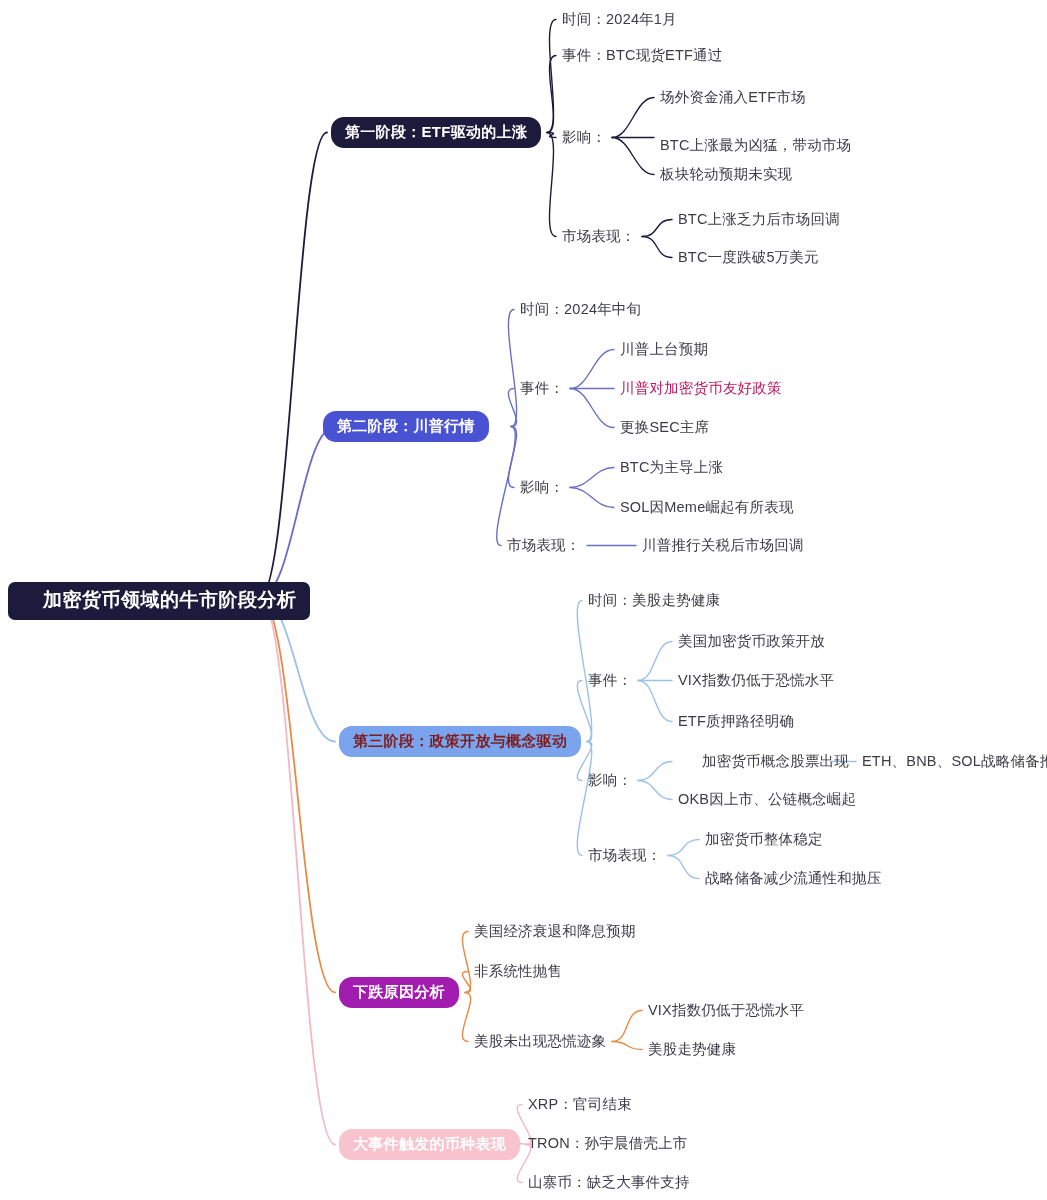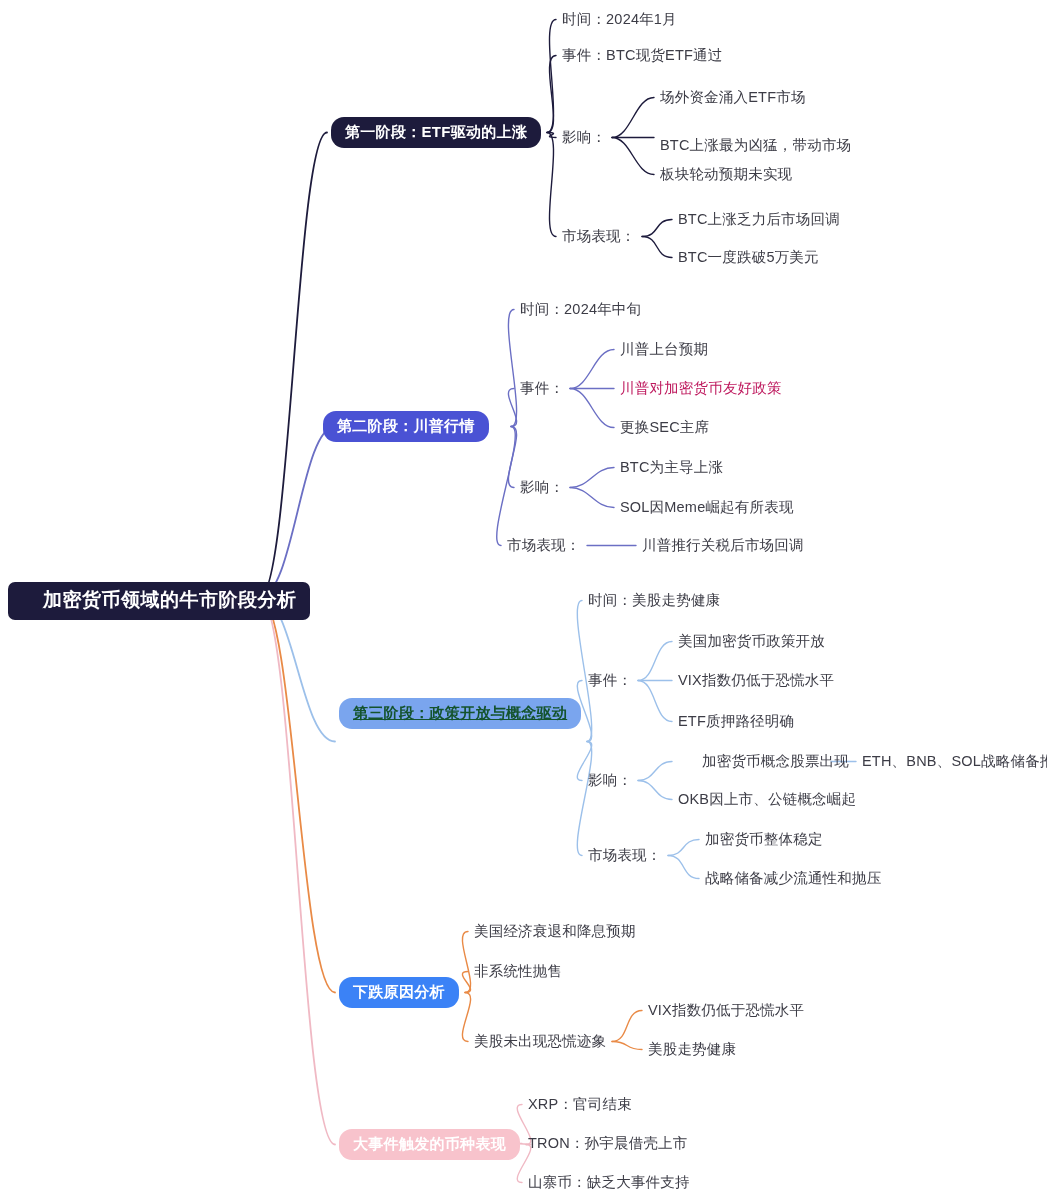--- a/index.html
+++ b/index.html
@@ -127,34 +127,34 @@
       <div class="node leaf" style="left: 520px; top: 300px; color: rgb(60, 60, 70);">时间：2024年中旬</div>
       <div class="node leaf" style="left: 520px; top: 379px; color: rgb(60, 60, 70);">事件：</div>
       <div class="node leaf" style="left: 620px; top: 340px; color: rgb(60, 60, 70);">川普上台预期</div>
       <div class="node leaf" style="left: 620px; top: 379px; color: #be185d;">川普对加密货币友好政策</div>
       <div class="node leaf" style="left: 620px; top: 418px; color: rgb(60, 60, 70);">更换SEC主席</div>
       <div class="node leaf" style="left: 520px; top: 478px; color: rgb(60, 60, 70);">影响：</div>
       <div class="node leaf" style="left: 620px; top: 458px; color: rgb(60, 60, 70);">BTC为主导上涨</div>
       <div class="node leaf" style="left: 620px; top: 498px; color: rgb(60, 60, 70);">SOL因Meme崛起有所表现</div>
       <div class="node leaf" style="left: 507px; top: 536px; color: rgb(60, 60, 70);">市场表现：</div>
       <div class="node leaf" style="left: 642px; top: 536px; color: rgb(60, 60, 70);">川普推行关税后市场回调</div>
-      <div class="node branch" style="left: 339px; top: 698px; background: rgb(122, 165, 238); color: #14532d; text-decoration: underline;">第三阶段：政策开放与概念驱动</div>
+      <div class="node branch" style="left: 339px; top: 726px; background: rgb(122, 165, 238); color: #7f1d1d;">第三阶段：政策开放与概念驱动</div>
       <div class="node leaf" style="left: 588px; top: 591px; color: rgb(60, 60, 70);">时间：美股走势健康</div>
       <div class="node leaf" style="left: 588px; top: 671px; color: rgb(60, 60, 70);">事件：</div>
       <div class="node leaf" style="left: 678px; top: 632px; color: rgb(60, 60, 70);">美国加密货币政策开放</div>
       <div class="node leaf" style="left: 678px; top: 671px; color: rgb(60, 60, 70);">VIX指数仍低于恐慌水平</div>
       <div class="node leaf" style="left: 678px; top: 712px; color: rgb(60, 60, 70);">ETF质押路径明确</div>
       <div class="node leaf" style="left: 588px; top: 771px; color: rgb(60, 60, 70);">影响：</div>
       <div class="node leaf" style="left: 678px; top: 752px; color: rgb(60, 60, 70); margin-left: 24px;">加密货币概念股票出现</div>
       <div class="node leaf" style="left: 862px; top: 752px; color: rgb(60, 60, 70);">ETH、BNB、SOL战略储备推动</div>
       <div class="node leaf" style="left: 678px; top: 790px; color: rgb(60, 60, 70);">OKB因上市、公链概念崛起</div>
       <div class="node leaf" style="left: 588px; top: 846px; color: rgb(60, 60, 70);">市场表现：</div>
       <div class="node leaf" style="left: 705px; top: 830px; color: rgb(60, 60, 70);">加密货币整体稳定</div>
       <div class="node leaf" style="left: 705px; top: 869px; color: rgb(60, 60, 70);">战略储备减少流通性和抛压</div>
-      <div class="node branch" style="left: 339px; top: 977px; background: #3b82f6; color: rgb(255, 255, 255);">下跌原因分析</div>
+      <div class="node branch" style="left: 339px; top: 977px; background: #a21caf; color: rgb(255, 255, 255);">下跌原因分析</div>
       <div class="node leaf" style="left: 474px; top: 922px; color: rgb(60, 60, 70);">美国经济衰退和降息预期</div>
       <div class="node leaf" style="left: 474px; top: 962px; color: rgb(60, 60, 70);">非系统性抛售</div>
       <div class="node leaf" style="left: 474px; top: 1032px; color: rgb(60, 60, 70);">美股未出现恐慌迹象</div>
       <div class="node leaf" style="left: 648px; top: 1001px; color: rgb(60, 60, 70);">VIX指数仍低于恐慌水平</div>
       <div class="node leaf" style="left: 648px; top: 1040px; color: rgb(60, 60, 70);">美股走势健康</div>
       <div class="node branch" style="left: 339px; top: 1129px; background: rgb(248, 195, 204); color: rgb(255, 255, 255);">大事件触发的币种表现</div>
       <div class="node leaf" style="left: 528px; top: 1095px; color: rgb(60, 60, 70);">XRP：官司结束</div>
       <div class="node leaf" style="left: 528px; top: 1134px; color: rgb(60, 60, 70);">TRON：孙宇晨借壳上市</div>
       <div class="node leaf" style="left: 528px; top: 1173px; color: rgb(60, 60, 70);">山寨币：缺乏大事件支持</div>
     </div>

